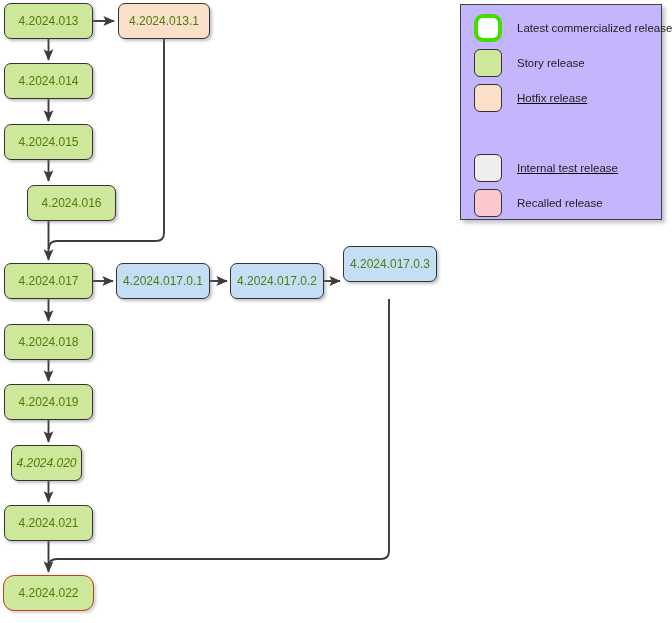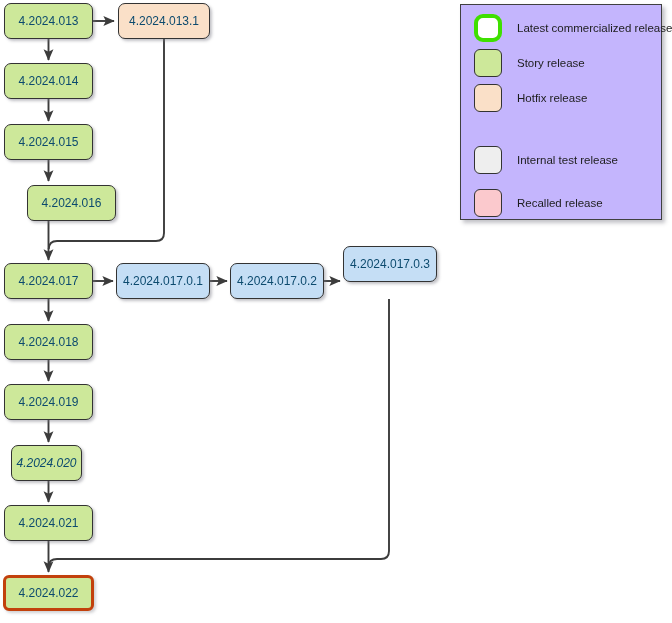--- a/index.html
+++ b/index.html
@@ -33,31 +33,31 @@
   .node {
     position: absolute;
     box-sizing: border-box;
     height: 36px;
     border-radius: 7px;
     border: 1.6px solid #333333;
     display: flex;
     align-items: center;
     justify-content: center;
     font-size: 12px;
-    color: #0c4a6e;
+    color: #4d7c0f;
     white-space: nowrap;
     box-shadow: 2px 2px 3px rgba(120,120,130,0.45);
   }
   .node.story   { background: #cde89a; }
   .node.hotfix  { background: #fae0c8; }
   .node.rapid   { background: #c5def5; }
   .node.latest  {
     background: #cde89a;
-    border: 3px solid #c2410c;
-    border-radius: 6px;
+    border: 1px solid #c2410c;
+    border-radius: 11px;
     box-shadow: 2px 2px 3px rgba(120,120,130,0.35);
   }
 
   
   #legend {
     position: absolute;
     left: 460px;
     top: 4px;
     width: 202px;
     height: 216px;
@@ -185,25 +185,25 @@
 
   <div id="legend">
       <div class="legend-row" style="top: 5px;">
         <div class="swatch latest"></div>
         <span class="legend-label">Latest commercialized release</span>
       </div>
       <div class="legend-row" style="top: 40px;">
         <div class="swatch story"></div>
         <span class="legend-label">Story release</span>
       </div>
-      <div class="legend-row" style="top: 75px;">
+      <div class="legend-row" style="top: 75px; text-decoration: underline;">
         <div class="swatch hotfix"></div>
         <span class="legend-label">Hotfix release</span>
       </div>
-      <div class="legend-row" style="top: 137px;">
+      <div class="legend-row" style="top: 145px; text-decoration: underline;">
         <div class="swatch internal"></div>
         <span class="legend-label">Internal test release</span>
       </div>
       <div class="legend-row" style="top: 180px;">
         <div class="swatch recalled"></div>
         <span class="legend-label">Recalled release</span>
       </div>
     </div>
 
 </div>

